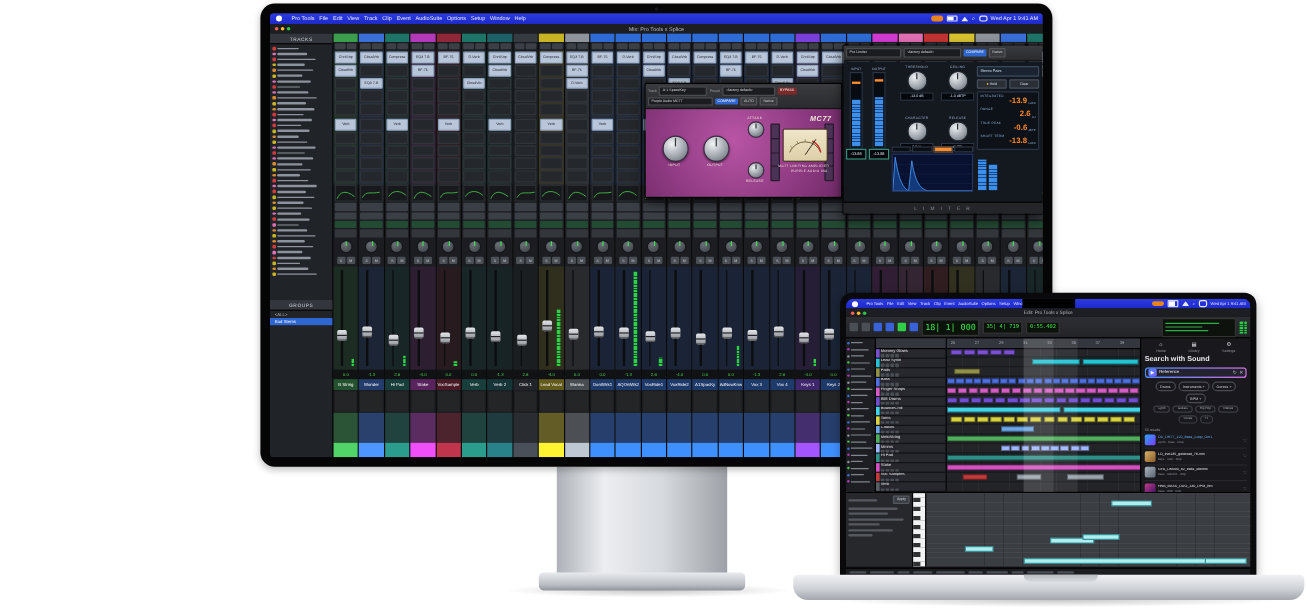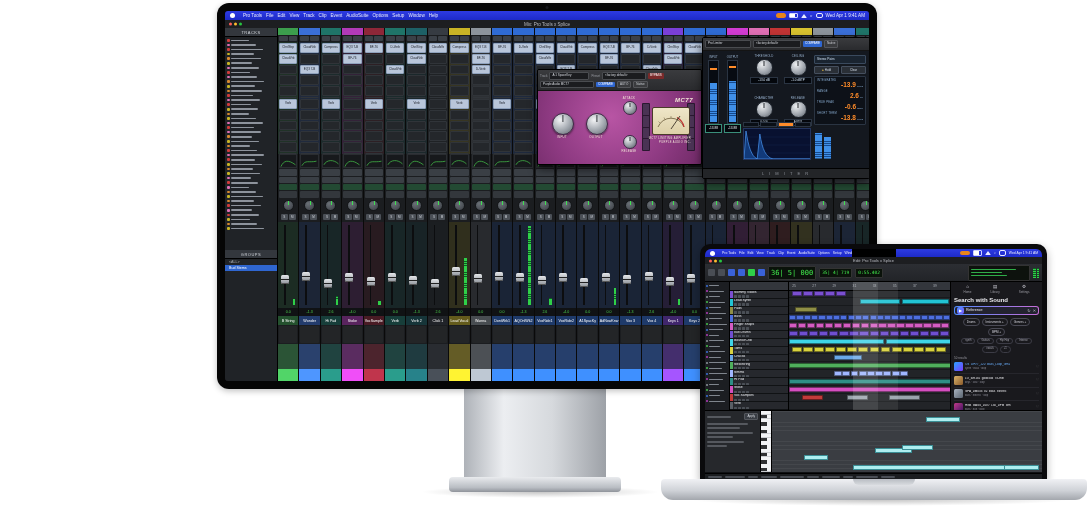--- a/index.html
+++ b/index.html
@@ -1951,21 +1951,21 @@
       </div>
       <span>Edit: Pro Tools x Splice</span>
     </div>
     <div class="toolbar" style="top:15px;height:18px;">
       <div class="tb-sq gray"></div>
       <div class="tb-sq gray"></div>
       <div class="tb-sq"></div>
       <div class="tb-sq"></div>
       <div class="tb-sq green"></div>
       <div class="tb-sq"></div>
-      <div class="lcd" style="font-size:7px;line-height:12px;">36| 5| 000</div>
+      <div class="lcd" style="font-size:7px;line-height:12px;">18| 1| 000</div>
       <div class="lcd" style="font-size:4.5px;line-height:8px;">35| 4| 719</div>
       <div class="lcd" style="font-size:4.5px;line-height:8px;">0:55.402</div>
       <div class="sessbox" style="margin-left:auto;">
           <i style="width:80%"></i>
           <i style="width:55%"></i>
           <i style="width:65%"></i>
         </div>
       <div style="display:flex;gap:1px;">
         <div style="width:2.5px;height:10px;background-image:repeating-linear-gradient(to top,#2fd048 0 1.4px,#0f5c22 1.4px 2px);"></div>
         <div style="width:2.5px;height:10px;background-image:repeating-linear-gradient(to top,#2fd048 0 1.4px,#0f5c22 1.4px 2px);"></div>

